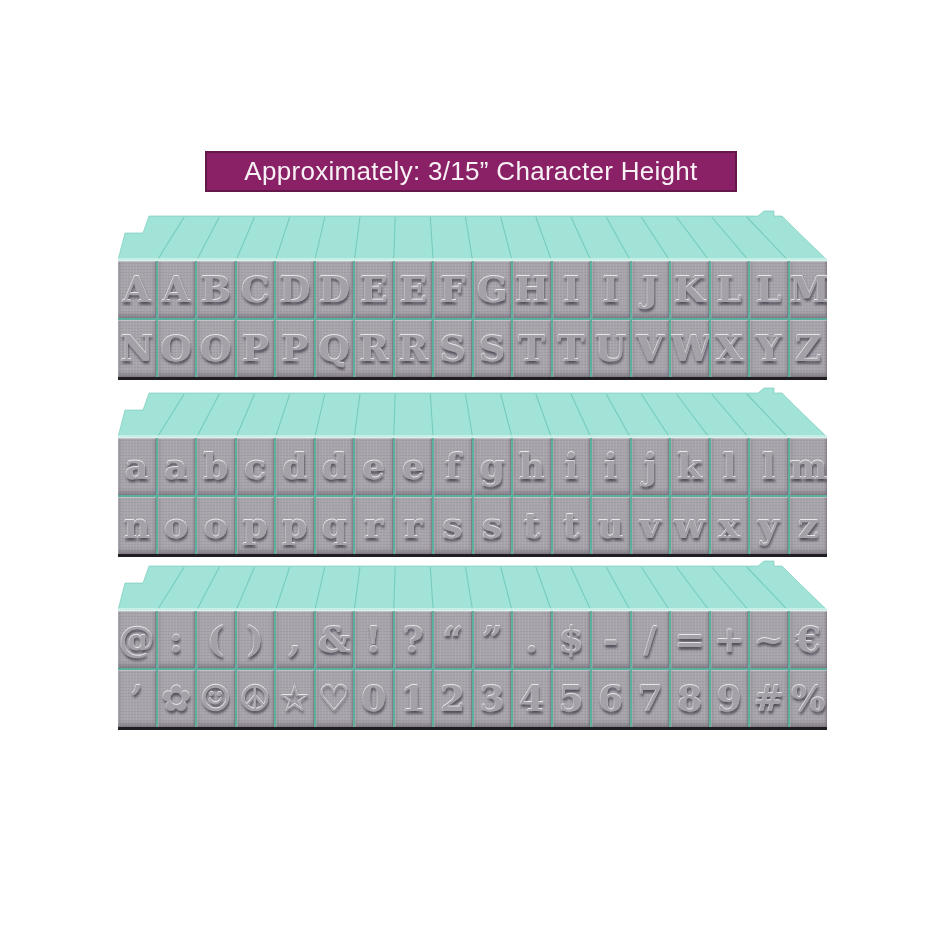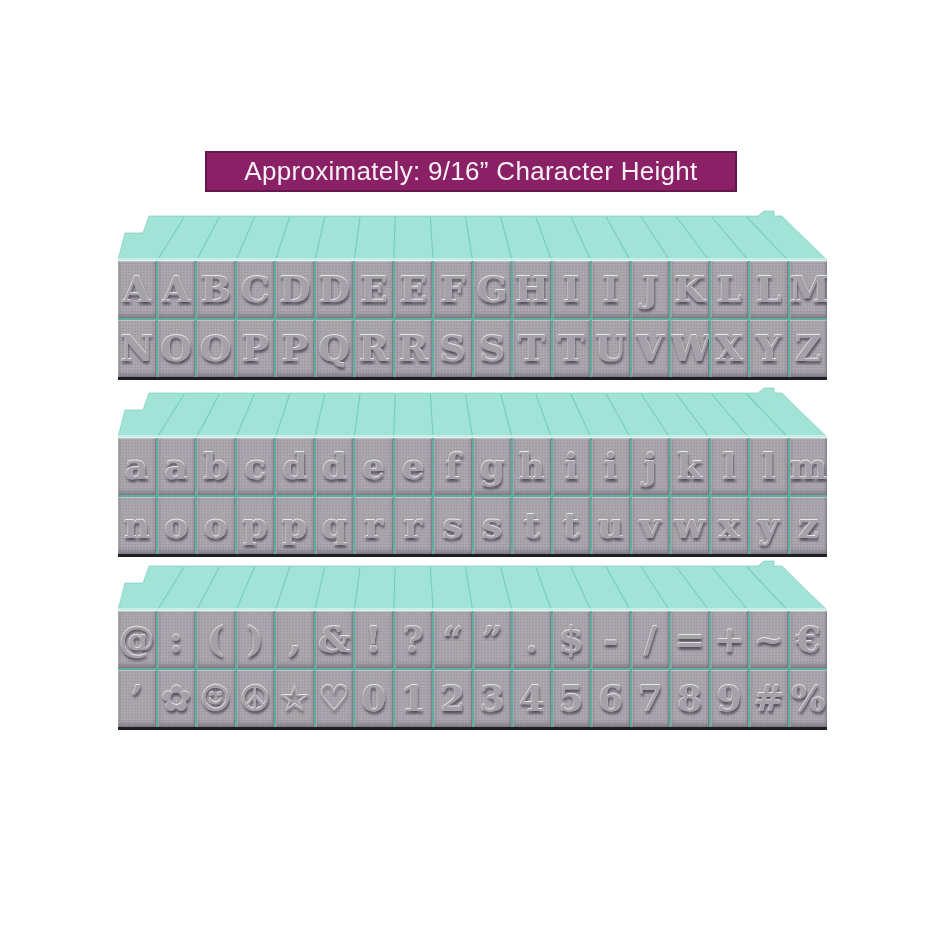--- a/index.html
+++ b/index.html
@@ -55,21 +55,21 @@
       0 2px 3px rgba(52,47,60,.62),
       1px 3px 2px rgba(52,47,60,.35);
   }
 </style>
 </head>
 <body>
 
 <div>
 
   <div class="banner">
-    <span class="banner-text">Approximately: 9/16” Character Height</span>
+    <span class="banner-text">Approximately: 3/15” Character Height</span>
   </div>
 
   <div class="stamp-block" id="block-uppercase">
     <svg class="stamp-top" viewBox="0 0 709 52" preserveAspectRatio="none">
         <path d="M0,52 L7,25 L25,25 L31,8 L640,8 L646,3 L656,3 L656,8 L664,8 L678,22 L709,52 Z" style="fill:var(--top_fill);stroke:var(--top_line);stroke-width:0.6"></path>
         <line x1="39.4" y1="52" x2="66.2" y2="9" style="stroke:var(--top_line);stroke-width:1.1;opacity:.85"></line>
         <line x1="78.8" y1="52" x2="101.3" y2="9" style="stroke:var(--top_line);stroke-width:1.1;opacity:.85"></line>
         <line x1="118.2" y1="52" x2="136.5" y2="9" style="stroke:var(--top_line);stroke-width:1.1;opacity:.85"></line>
         <line x1="157.6" y1="52" x2="171.7" y2="9" style="stroke:var(--top_line);stroke-width:1.1;opacity:.85"></line>
         <line x1="196.9" y1="52" x2="206.8" y2="9" style="stroke:var(--top_line);stroke-width:1.1;opacity:.85"></line>

